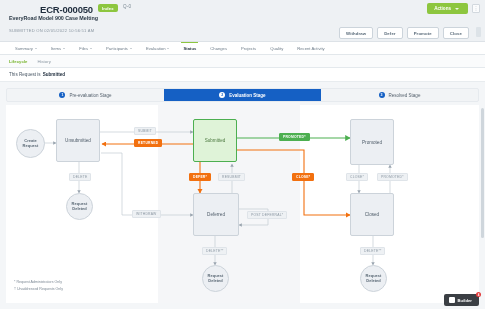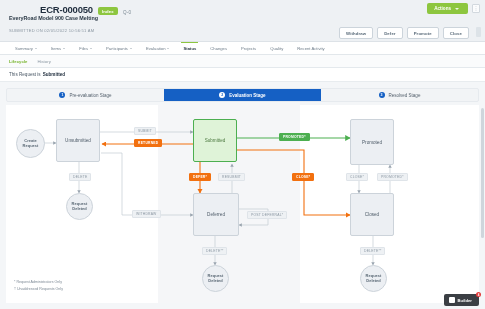--- a/index.html
+++ b/index.html
@@ -10,21 +10,21 @@
     overflow: hidden;
   }
   #app { position: relative; width: 485px; height: 309px; background: #f4f6f8; }
 
   
   .header {
     position: absolute; left: 0; top: 0; width: 485px; height: 42px;
     background: #eef1f4;
     border-bottom: 1px solid #dde2e7;
   }
-  .hdr-id-row { position: absolute; left: 9px; top: 4px; display: flex; align-items: flex-end; gap: 5px; padding-left: 31px; }
+  .hdr-id-row { position: absolute; left: 9px; top: 4px; display: flex; align-items: flex-start; gap: 5px; padding-left: 31px; }
   .hdr-id { font-size: 9.5px; font-weight: bold; color: #1f2d3d; letter-spacing: -0.2px; }
   .hdr-badge {
     font-size: 4.2px; font-weight: bold; color: #ffffff; background: #8dc63f;
     padding: 1.5px 4px; border-radius: 2px; letter-spacing: 0.2px;
   }
   .hdr-rev { font-size: 4.6px; color: #7a8893; letter-spacing: 0.2px; }
   .hdr-sub {
     position: absolute; left: 9px; top: 15px;
     font-size: 5.4px; font-weight: bold; color: #2c3a47; letter-spacing: -0.05px;
   }

